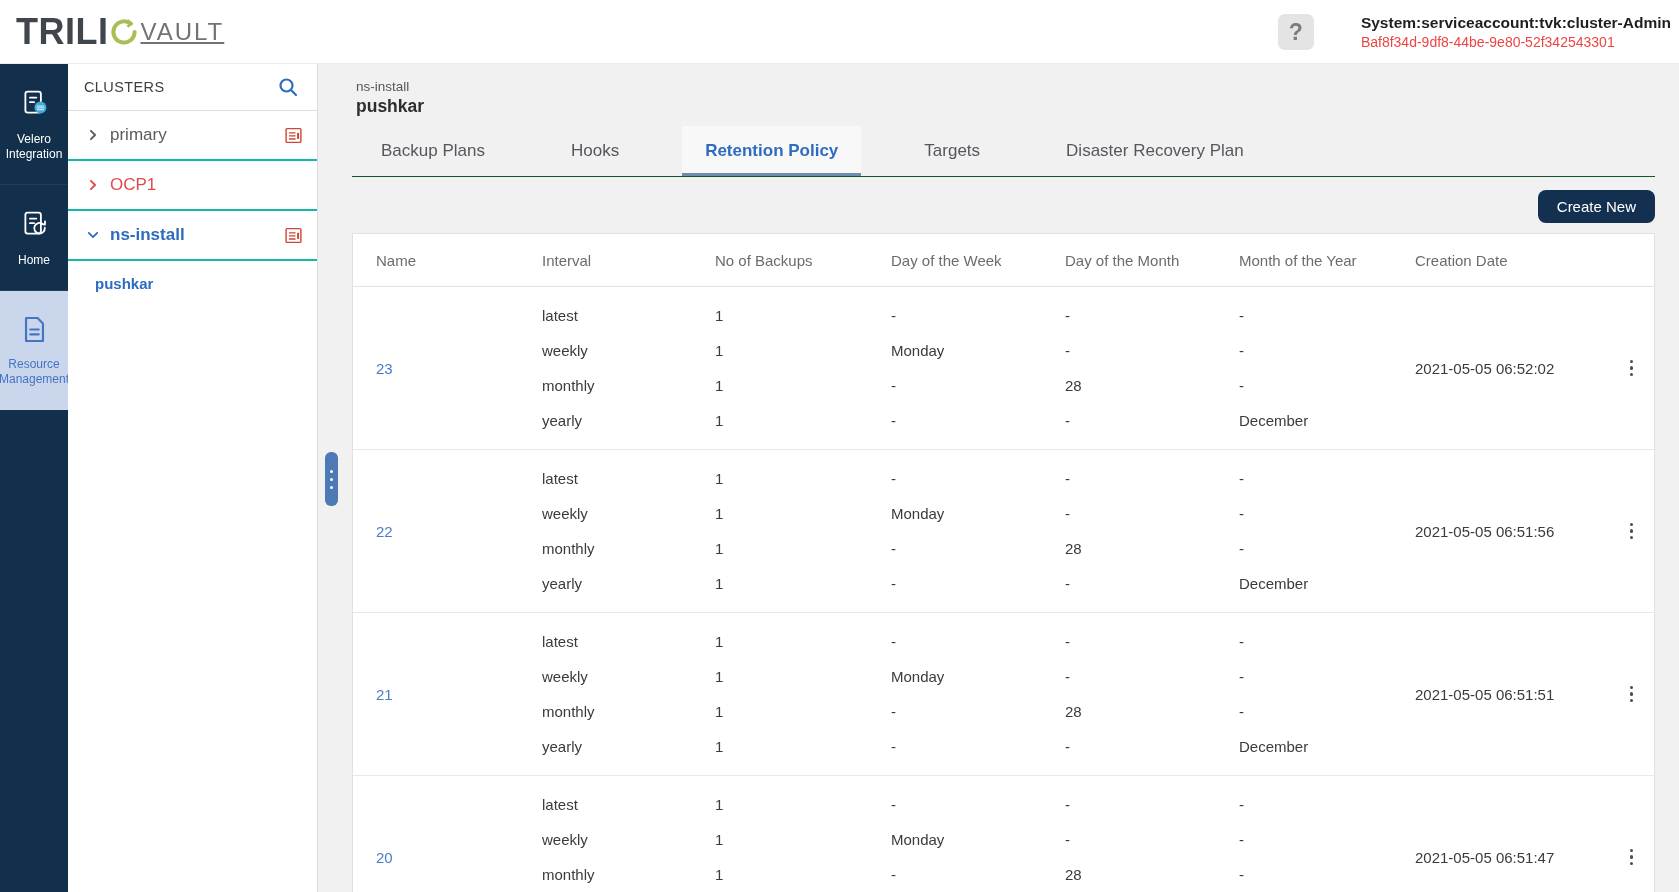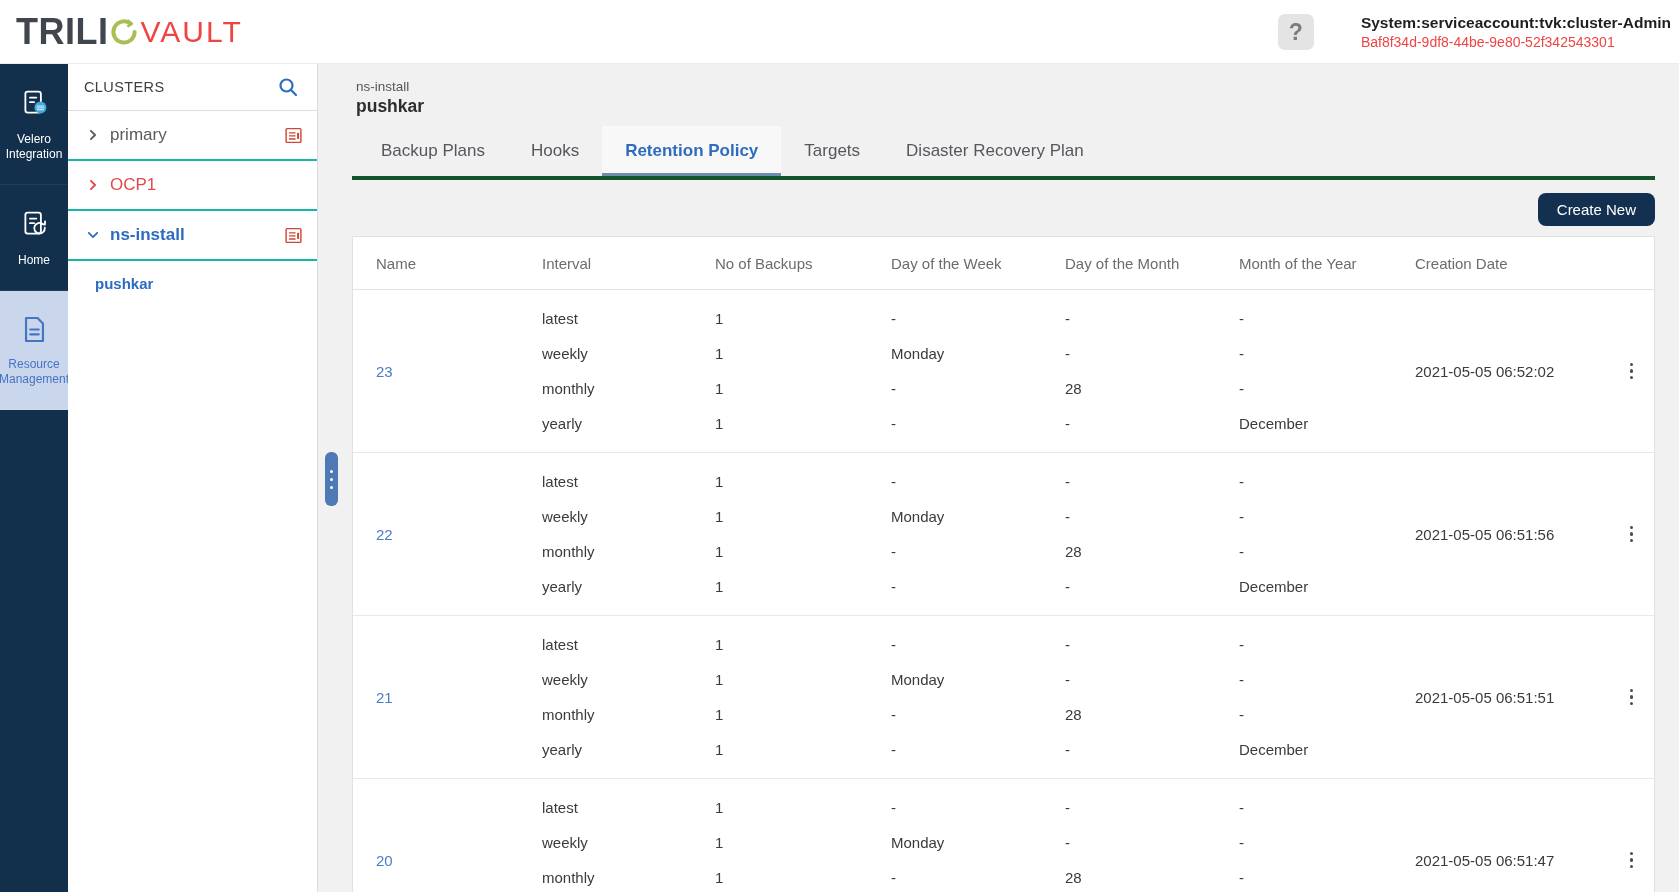--- a/index.html
+++ b/index.html
@@ -4,21 +4,21 @@
 <style>
   * { margin:0; padding:0; box-sizing:border-box; }
   html,body { width:1679px; height:892px; overflow:hidden; }
   body { font-family:"Liberation Sans", sans-serif; background:#f1f1f2; position:relative; }
 
   
   .topbar { height:64px; background:#ffffff; display:flex; align-items:center;
             justify-content:space-between; padding:0 8px 0 16px; border-bottom:1px solid #ececec; }
   .logo { display:flex; align-items:center; }
   .logo .t1 { font-size:36px; font-weight:800; color:#40464d; letter-spacing:.5px; }
-  .logo .t2 { font-size:30px; font-weight:300; color:#ef4444; letter-spacing:2px; }
+  .logo .t2 { font-size:24px; font-weight:300; color:#737373; letter-spacing:2px;text-decoration:underline; }
   .logo .ring { margin:0 1px; display:flex; }
   .top-right { display:flex; align-items:center; gap:47px; }
   .help-btn { width:36px; height:36px; border-radius:7px; background:#e4e4e4; border:none;
               color:#7c7c7c; font-size:23px; font-weight:700; cursor:pointer; line-height:36px; text-align:center; }
   .user-block { text-align:left; }
   .user-name { font-size:15.5px; font-weight:700; color:#1f1f1f; }
   .user-id { font-size:14px; color:#ef4444; margin-top:2px; }
 
   
   .shell { display:flex; height:828px; }
@@ -42,21 +42,21 @@
   .cluster-row .c-label { font-size:17px; flex:1; }
   .cluster-child { height:45px; display:flex; align-items:center; padding-left:27px;
                    font-size:15px; font-weight:700; cursor:pointer; }
 
   
   .main { flex:1; background:#f1f1f2; padding:0 24px 0 34px; position:relative; overflow:hidden; }
   .breadcrumb { padding:15px 0 0 4px; }
   .bc-ns { font-size:13.5px; color:#565656; }
   .bc-name { font-size:17.5px; font-weight:700; color:#2e2e2e; margin-top:2px; }
 
-  .tabs { margin-top:9px; display:flex; border-bottom:4px solid #14532d; padding-left:6px; }
+  .tabs { margin-top:9px; display:flex; border-bottom:1px solid #14532d; padding-left:6px;gap:40px; }
   .tab { padding:15px 23px; font-size:17px; color:#54575c; cursor:pointer; white-space:nowrap; }
   .tab.active { color:#2e6cc0; font-weight:700; background:#f8f8f9;
                 box-shadow:inset 0 -3px 0 #6d8eac; }
 
   .toolbar { margin-top:13px; display:flex; justify-content:flex-end; }
   .create-btn { background:#133050; color:#ffffff; font-size:15px; font-family:inherit;
                 padding:8px 19px; border:none; border-radius:8px; cursor:pointer; }
 
   
   .rtable { margin-top:10px; background:#ffffff; border:1px solid #e1e1e1; }

